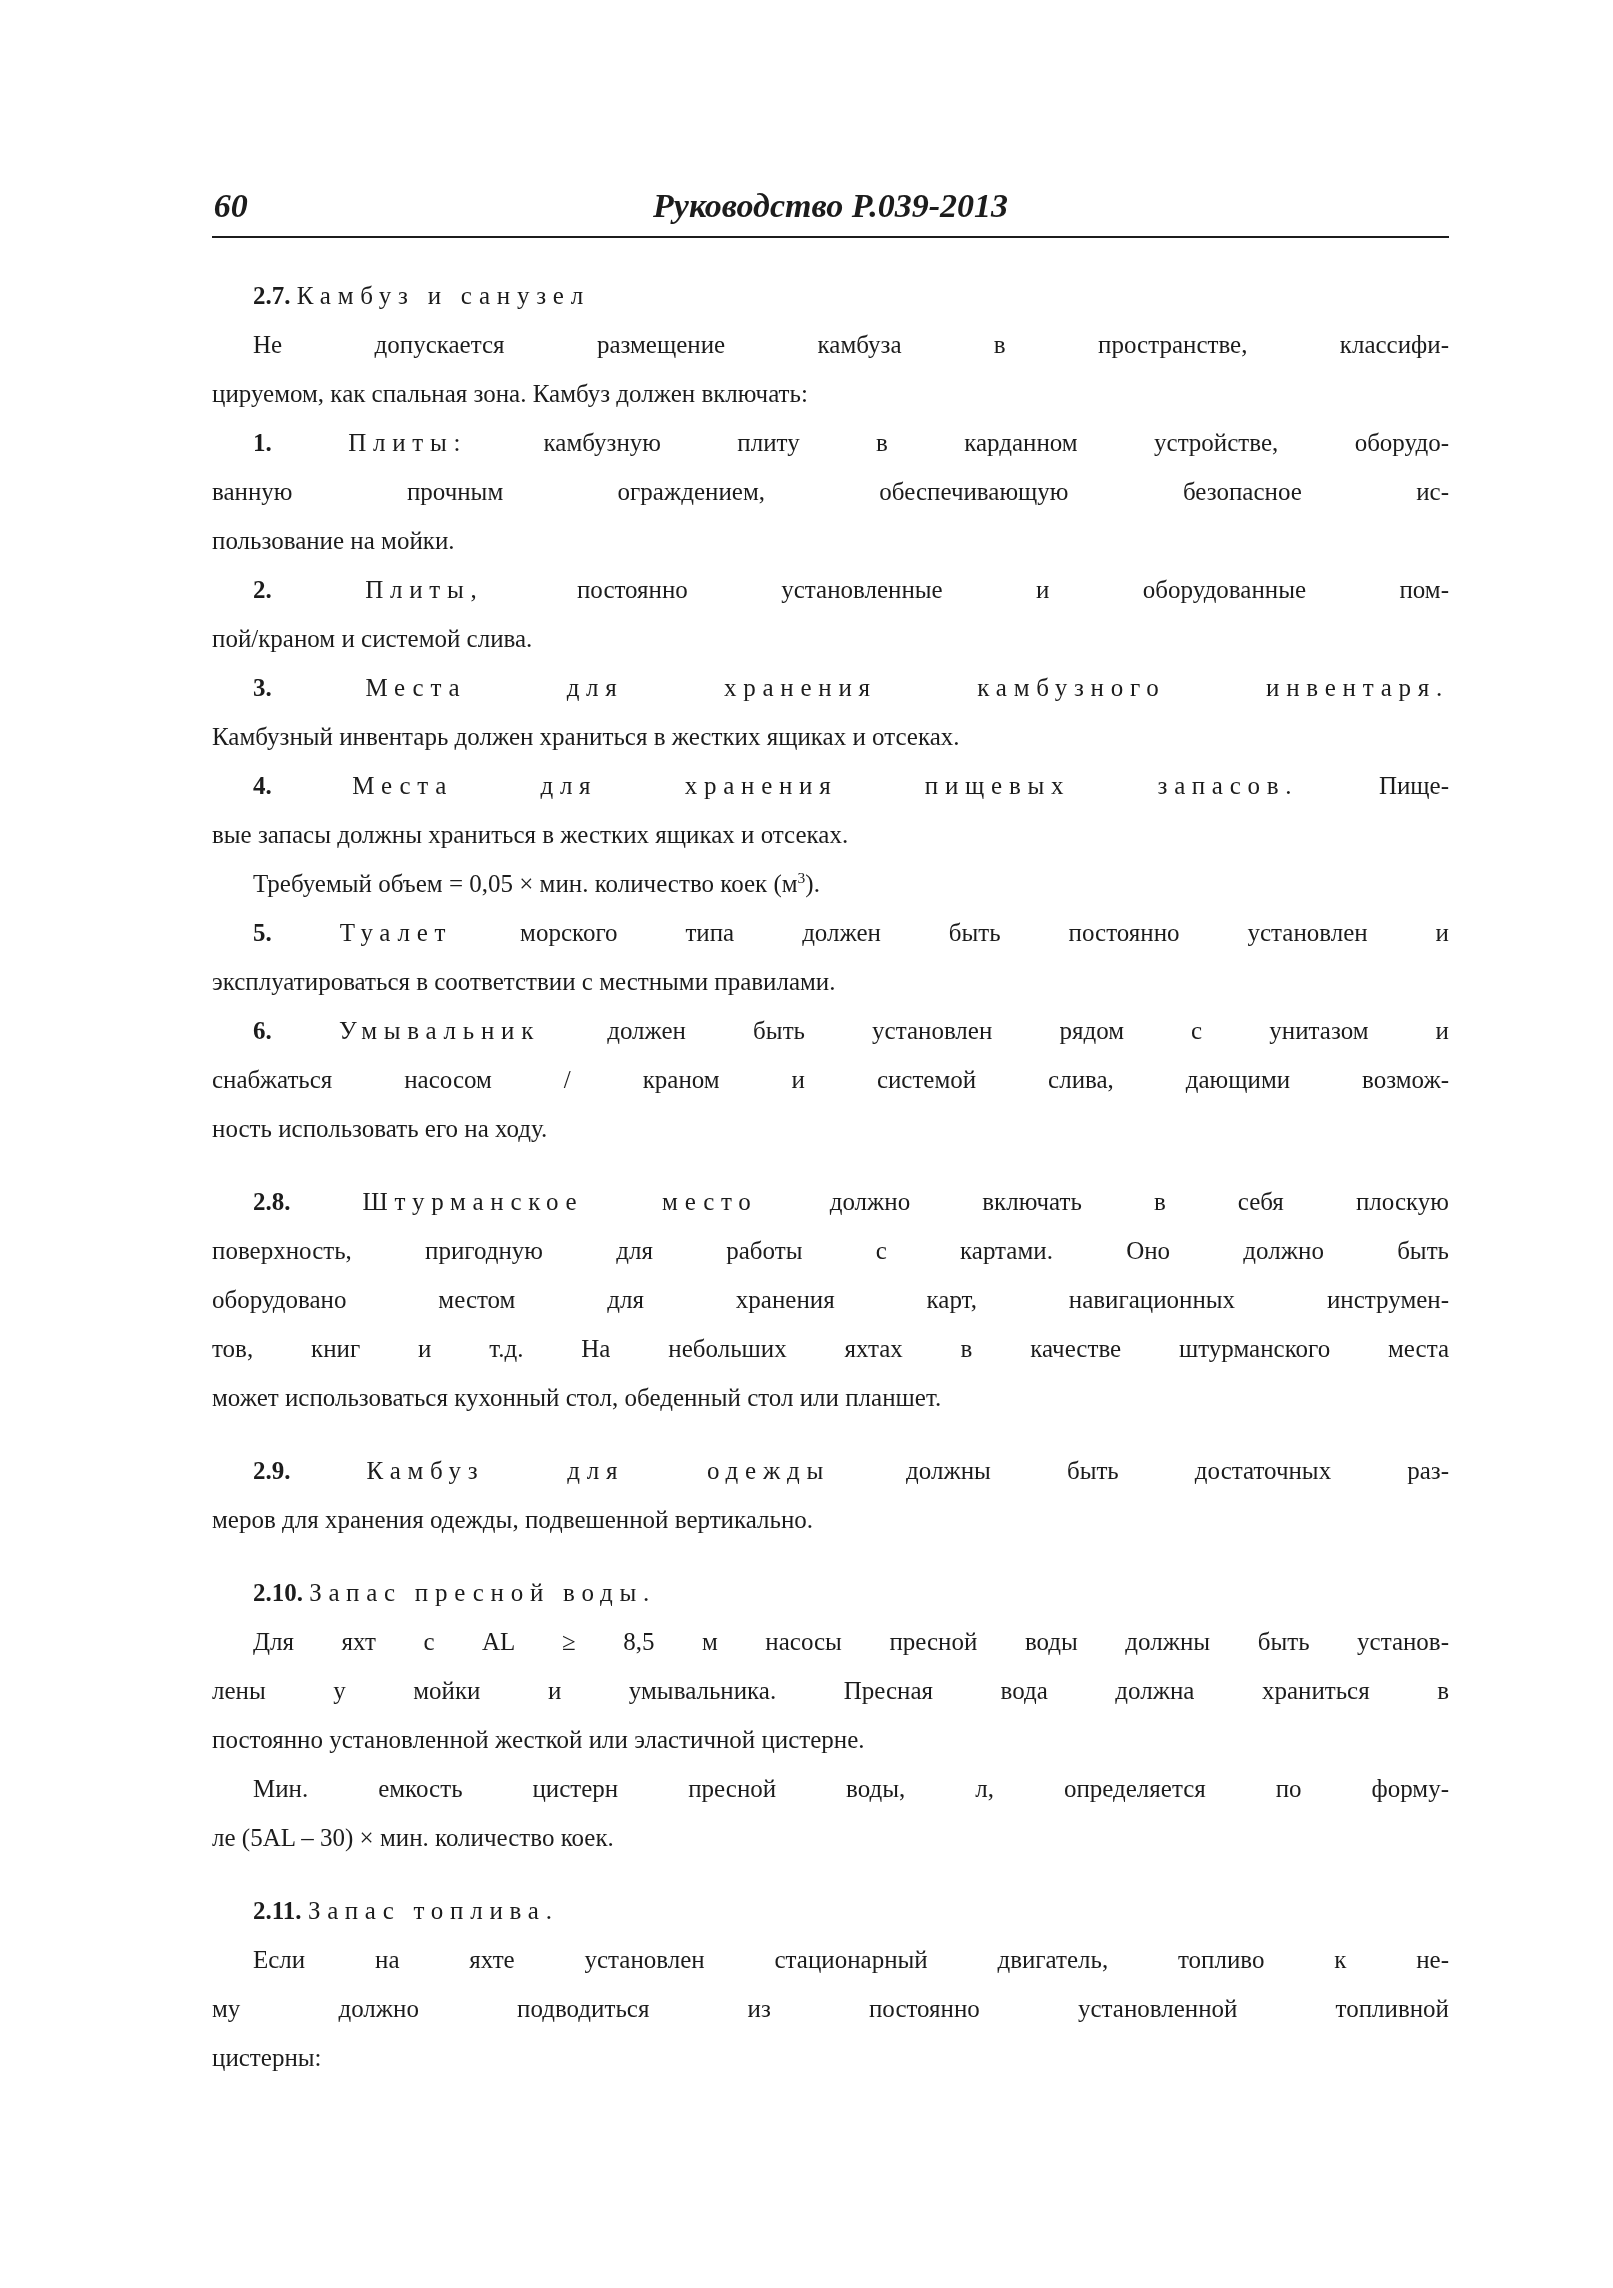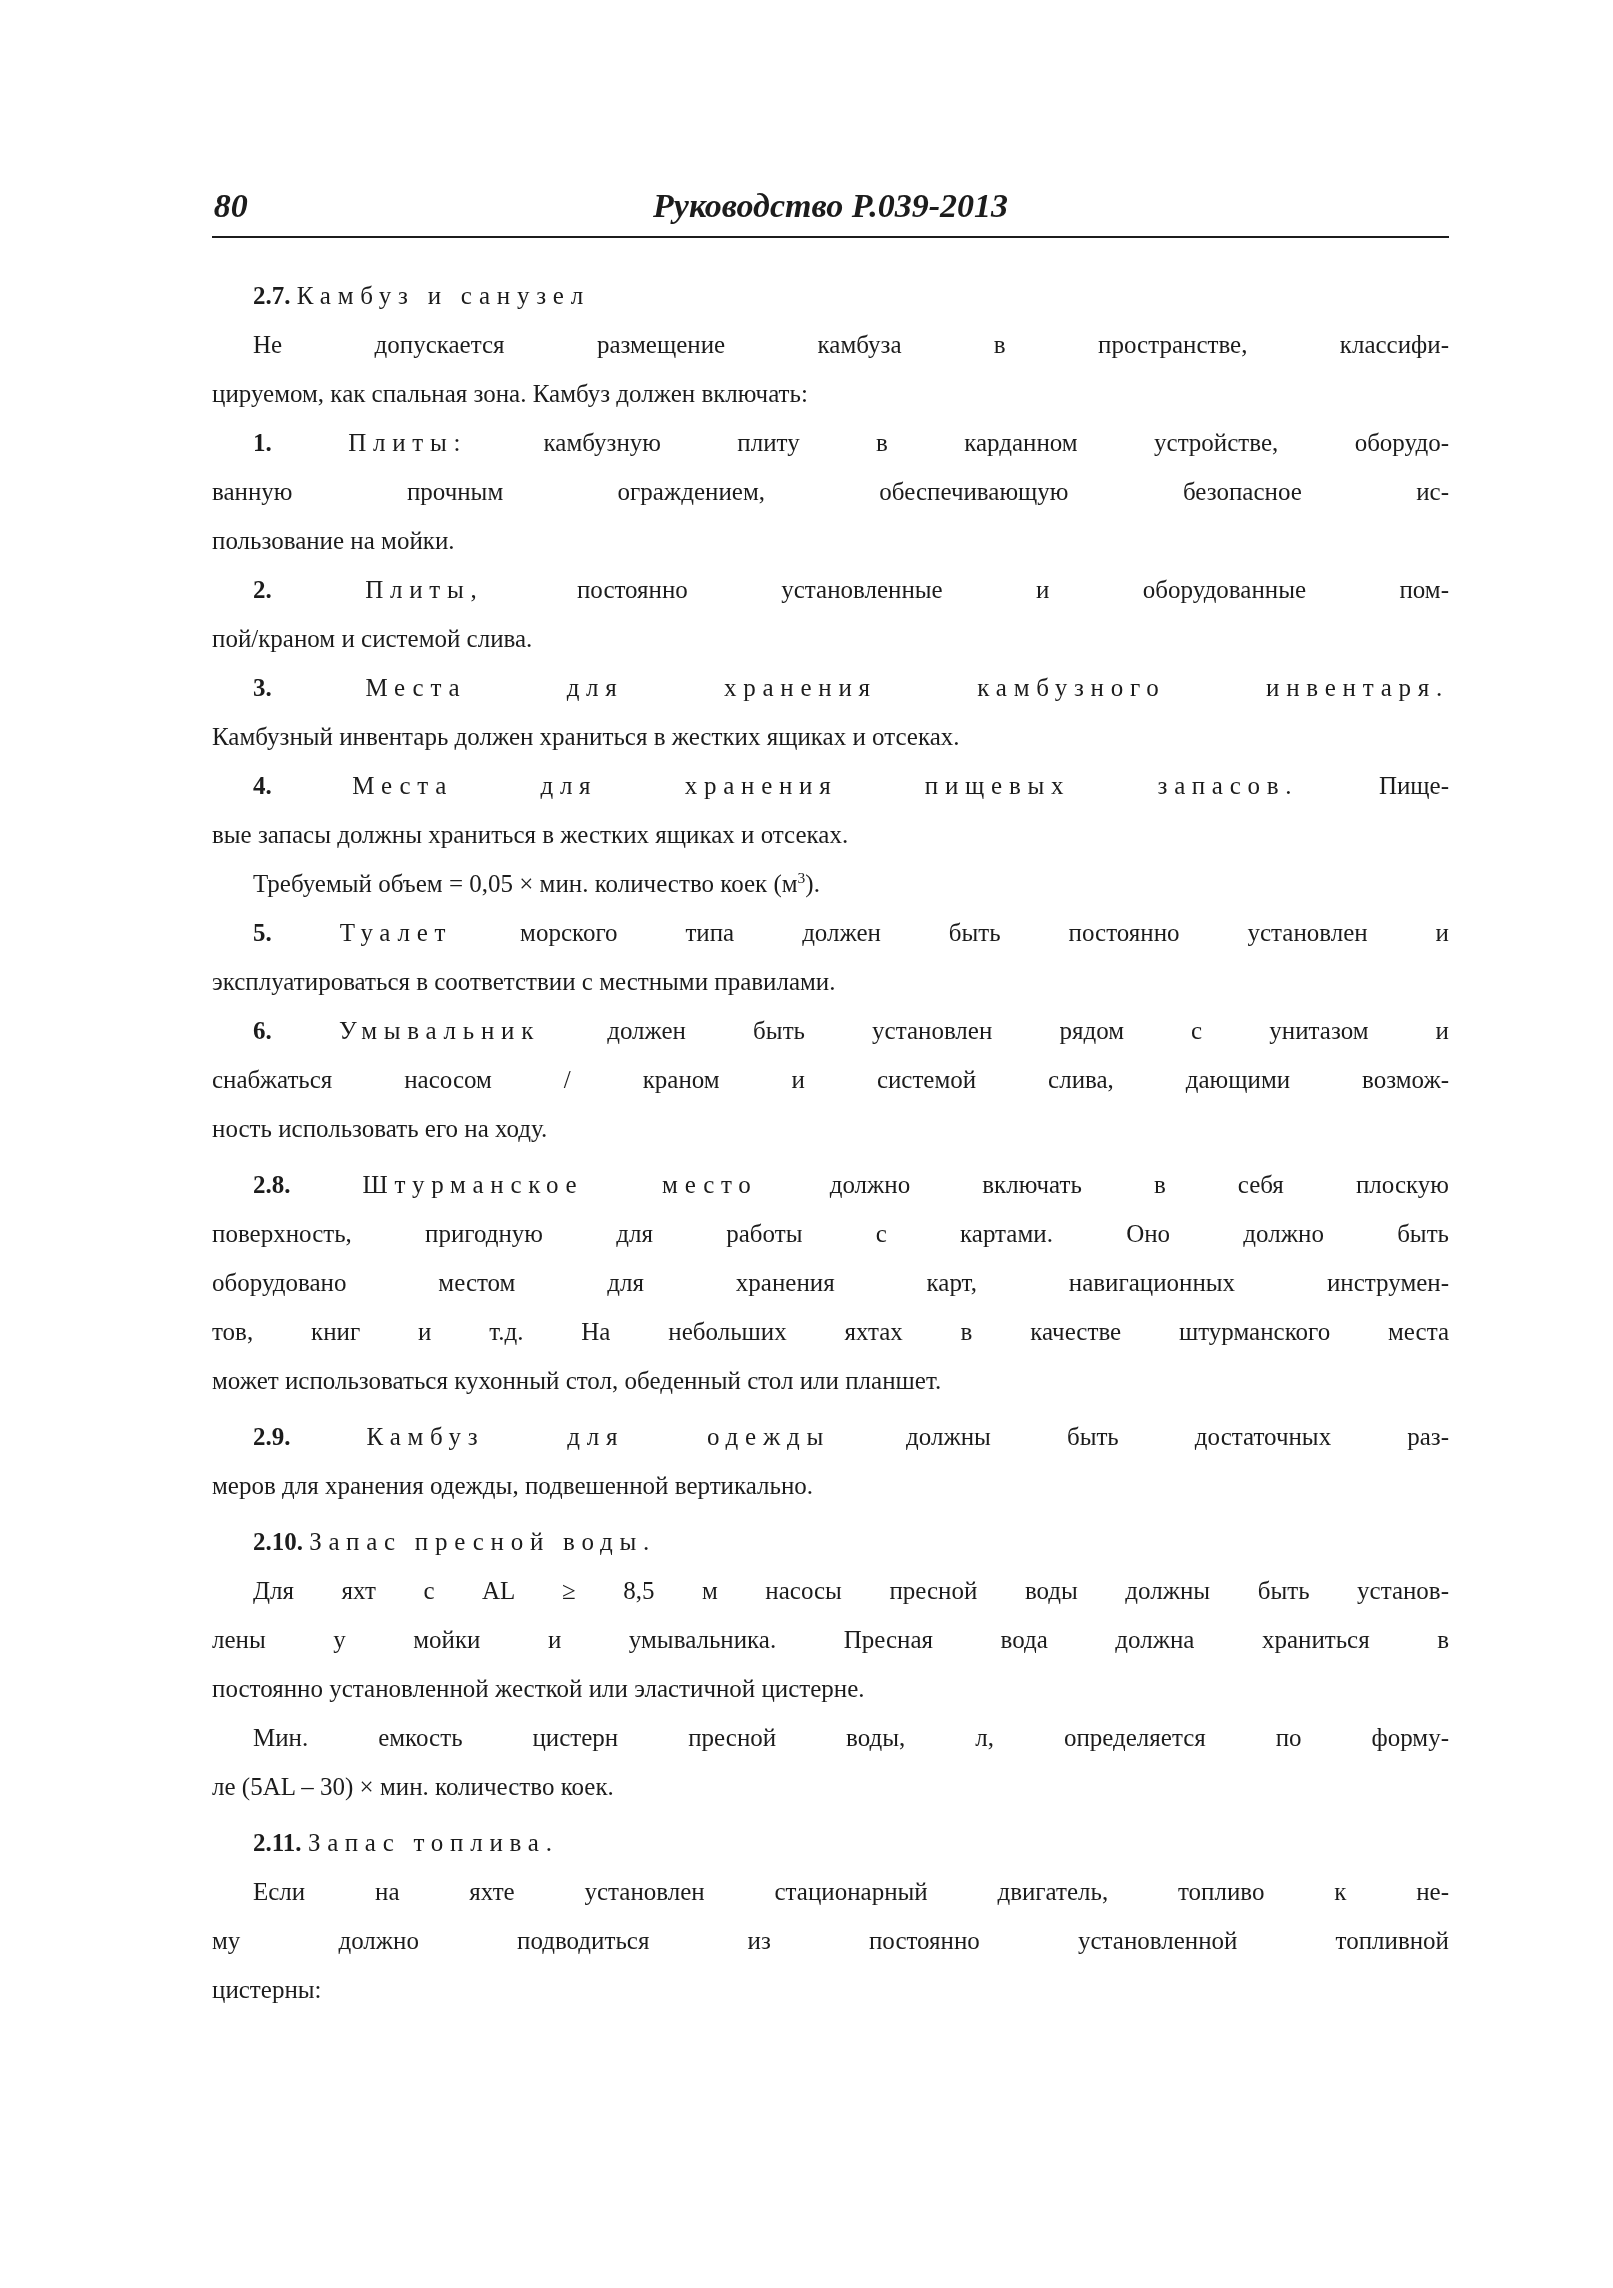--- a/index.html
+++ b/index.html
@@ -36,38 +36,38 @@
   .header-title {
     text-align: center;
     font-style: italic;
     font-weight: bold;
   }
   .doc-body {
     font-size: 25px;
     line-height: 49px;
   }
   .para { margin: 0; }
-  .para.space-before { margin-top: 7px; font-family: Liberation Serif, serif; }
+  .para.space-before { margin-top: 24px; font-family: Liberation Serif, serif; }
   .line {
     text-align: justify;
     text-align-last: justify;
     white-space: normal;
   }
   .line.first { text-indent: 41px; }
   .line.last { text-align-last: left; }
   .seg-bold { font-weight: bold; }
   .seg-spaced { letter-spacing: 0.27em; }
   sup.seg-sup { font-size: 62%; line-height: 0; }
 </style>
 </head>
 <body>
 
 <div class="page">
   <div class="header">
-    <span class="page-number">80</span>
+    <span class="page-number">60</span>
     <div class="header-title">Руководство Р.039-2013</div>
   </div>
   <div class="doc-body">
       <div class="para">
         <div class="line first last"><span class="seg-bold">2.7. </span><span class="seg-spaced">Камбуз и санузел</span></div>
       </div>
       <div class="para">
         <div class="line first"><span class="seg-normal">Не допускается размещение камбуза в пространстве, классифи-</span></div>
         <div class="line last"><span class="seg-normal">цируемом, как спальная зона. Камбуз должен включать:</span></div>
       </div>

